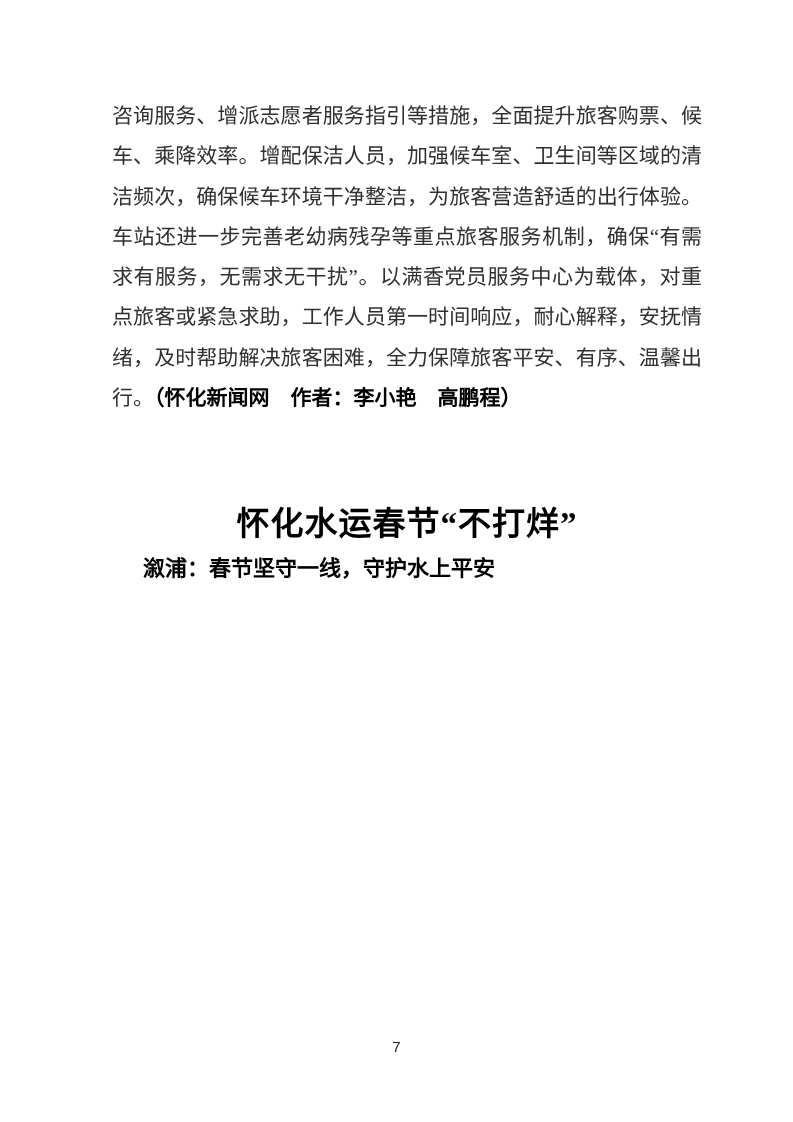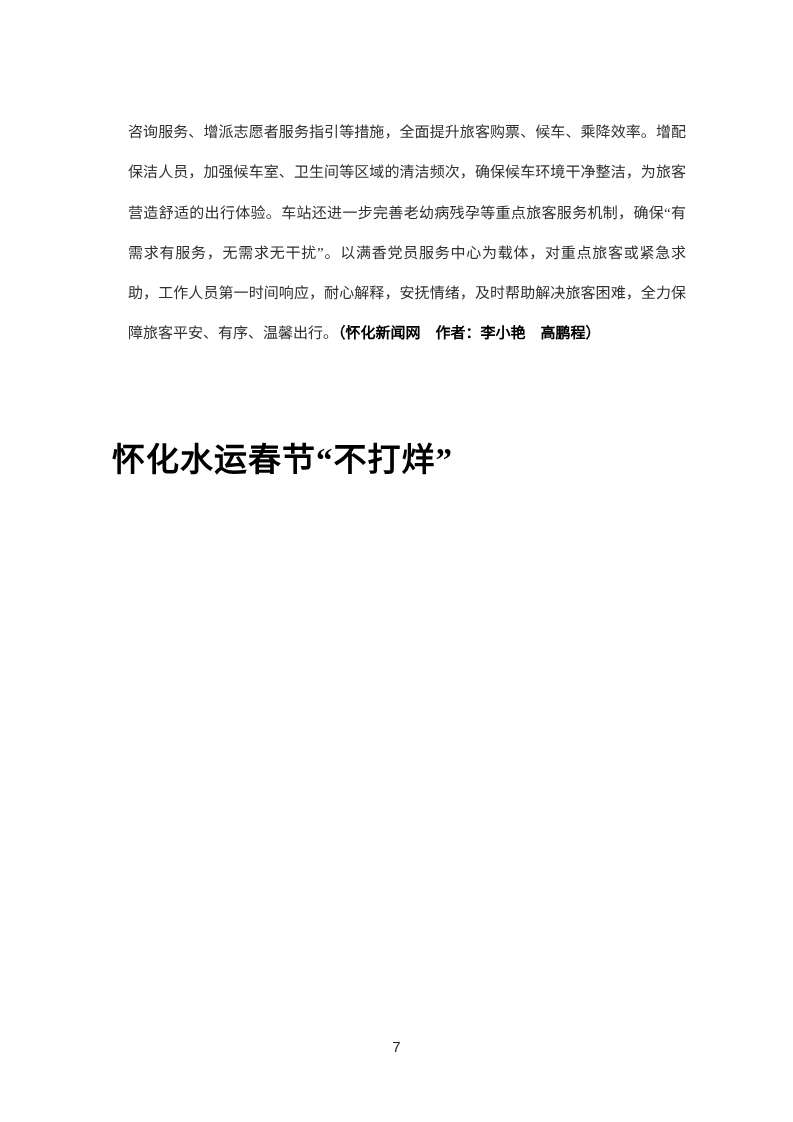--- a/index.html
+++ b/index.html
@@ -15,39 +15,40 @@
     overflow: hidden;
     font-family: "Liberation Serif", "DejaVu Serif", serif;
   }
   .content {
     position: absolute;
     left: 112px;
     top: 96px;
     width: 590px;
   }
   .body-par {
-    margin: 16px;
-    font-size: 15px;
+    margin: 0;
+    font-size: 21px;
     line-height: 40.3px;
     text-align: justify;
     text-justify: inter-character;
     color: #303030;
   }
   .indent {
     text-indent: 33px;
   }
   .credit {
     font-weight: bold;
     color: #000000;
   }
   .article-title {
     margin: 82px 0 0 0;
     font-size: 33px;
     line-height: 49px;
     font-weight: bold;
+    text-align: center;
     color: #000000;
     letter-spacing: 1px;
   }
   .intro {
     margin-top: 48px;
   }
   .section-heading {
     margin: 0;
     font-size: 22px;
     line-height: 40.3px;
@@ -73,18 +74,19 @@
 <div class="page">
   <div class="content">
 
     <p class="body-par"><span>咨询服务、增派志愿者服务指引等措施，全面提升旅客购票、候车、乘降效率。增配保洁人员，加强候车室、卫生间等区域的清洁频次，确保候车环境干净整洁，为旅客营造舒适的出行体验。车站还进一步完善老幼病残孕等重点旅客服务机制，确保“有需求有服务，无需求无干扰”。以满香党员服务中心为载体，对重点旅客或紧急求助，工作人员第一时间响应，耐心解释，安抚情绪，及时帮助解决旅客困难，全力保障旅客平安、有序、温馨出行。</span><span class="credit">（怀化新闻网　作者：李小艳　高鹏程）</span></p>
 
     <h1 class="article-title">
       <div>怀化水运春节“不打烊”</div>
     </h1>
 
 
+    <p class="section-heading">溆浦：春节坚守一线，守护水上平安</p>
 
 
   </div>
 
   <div class="page-number">7</div>
 </div>
 
 </body></html>

